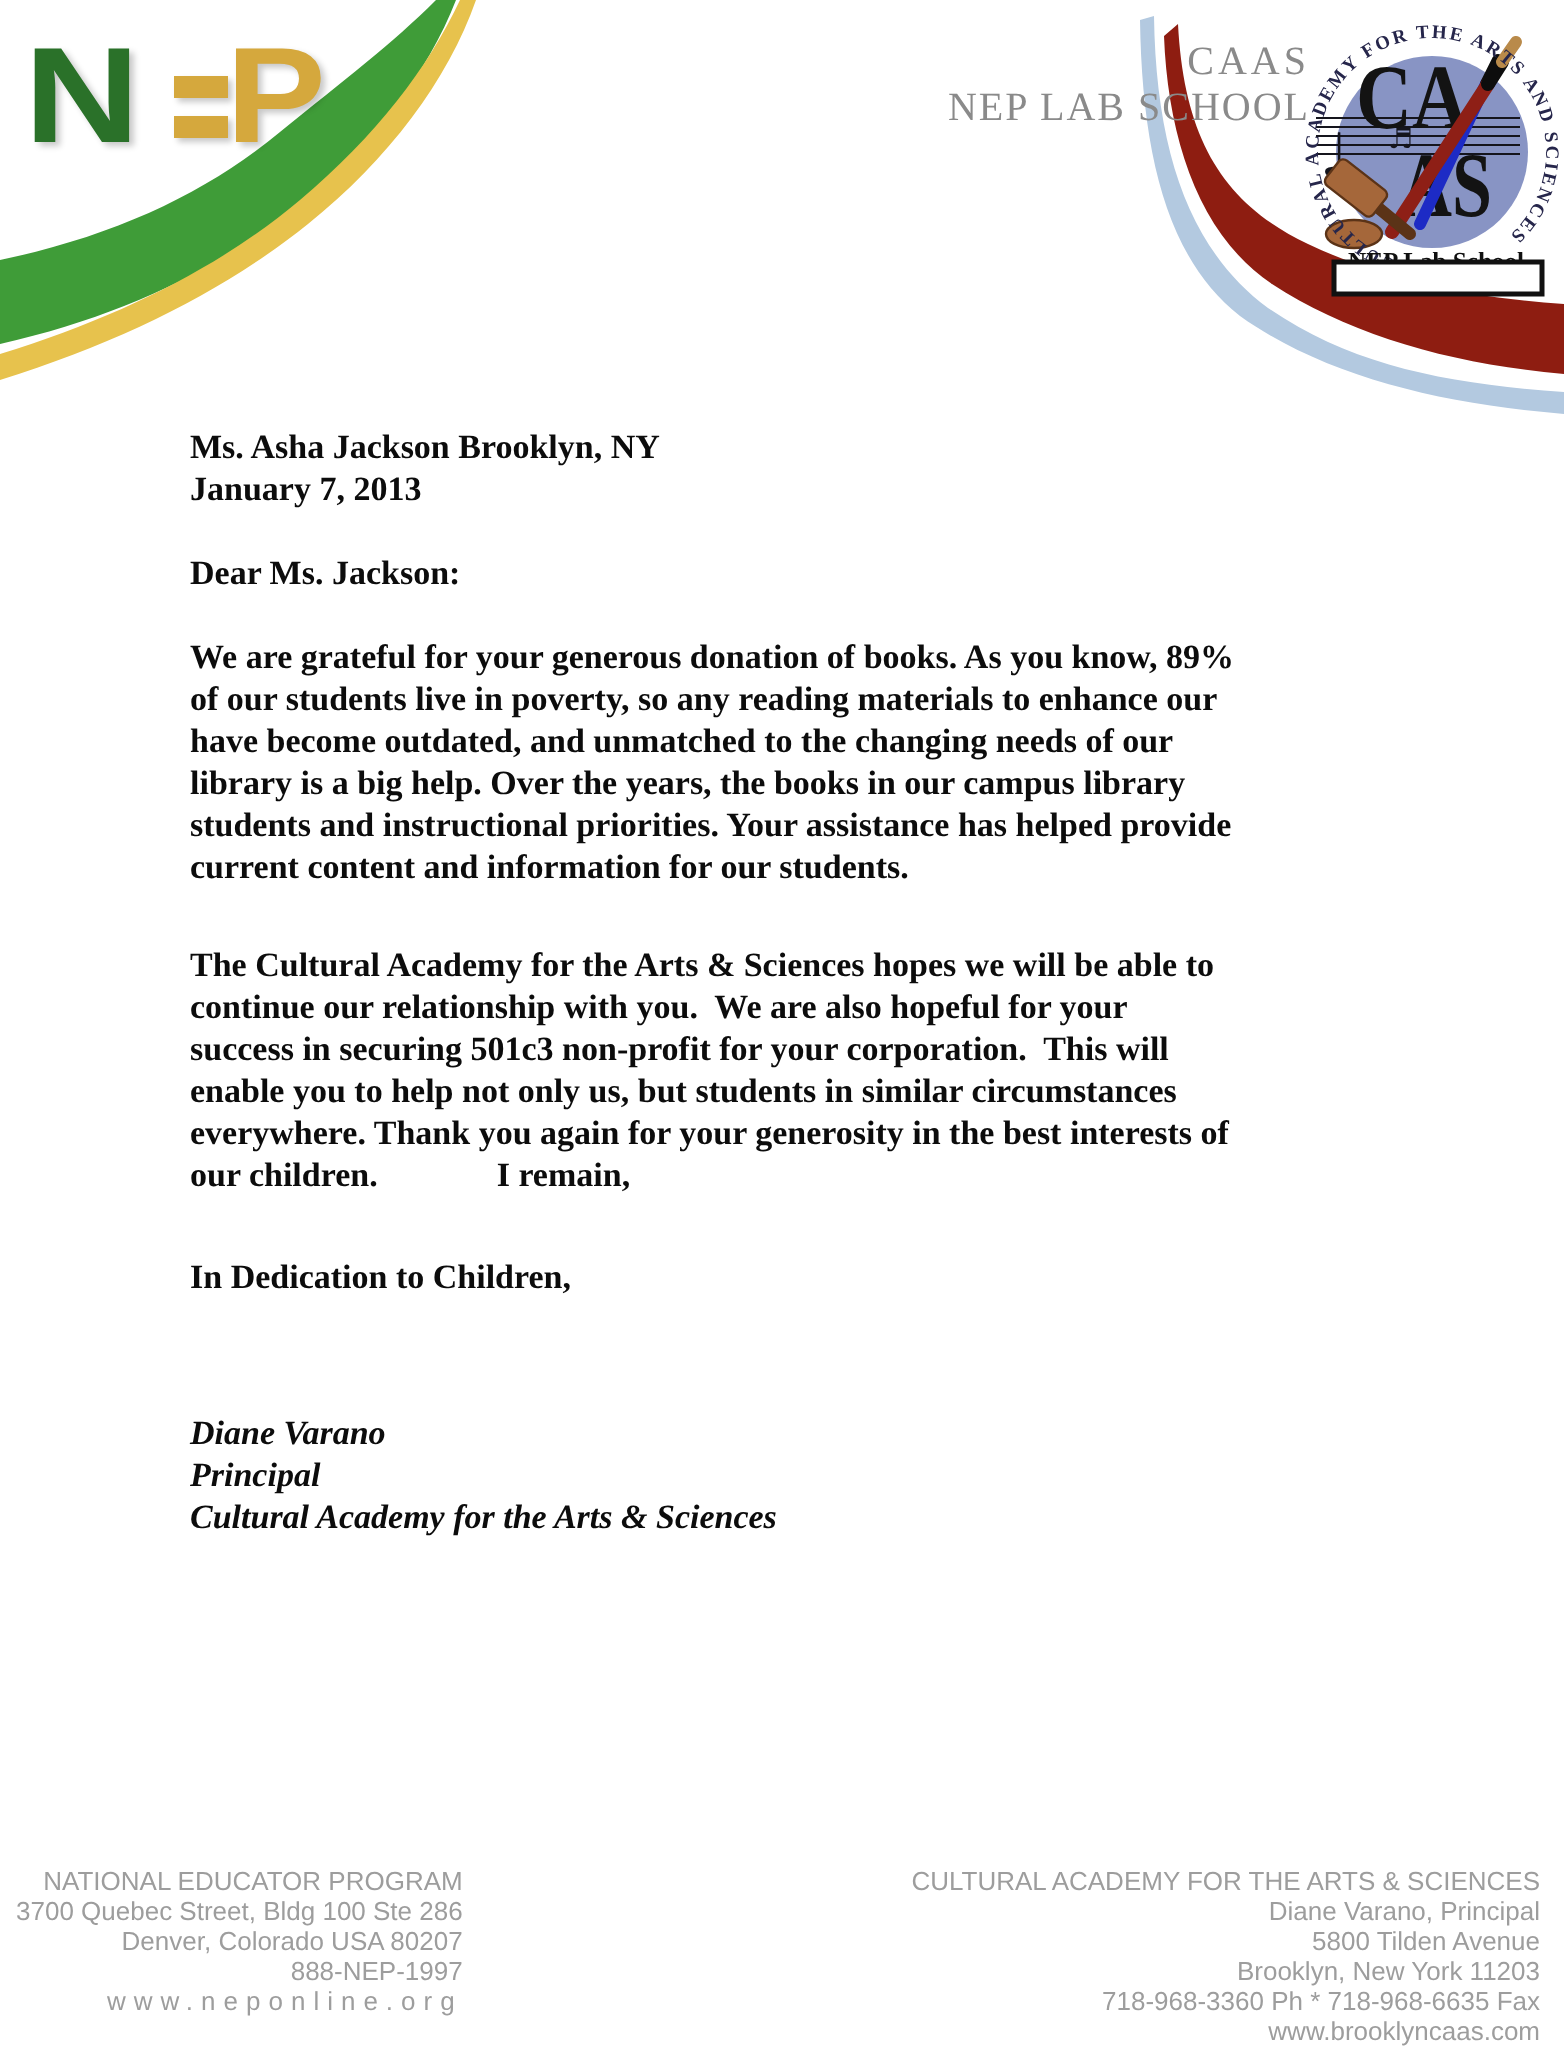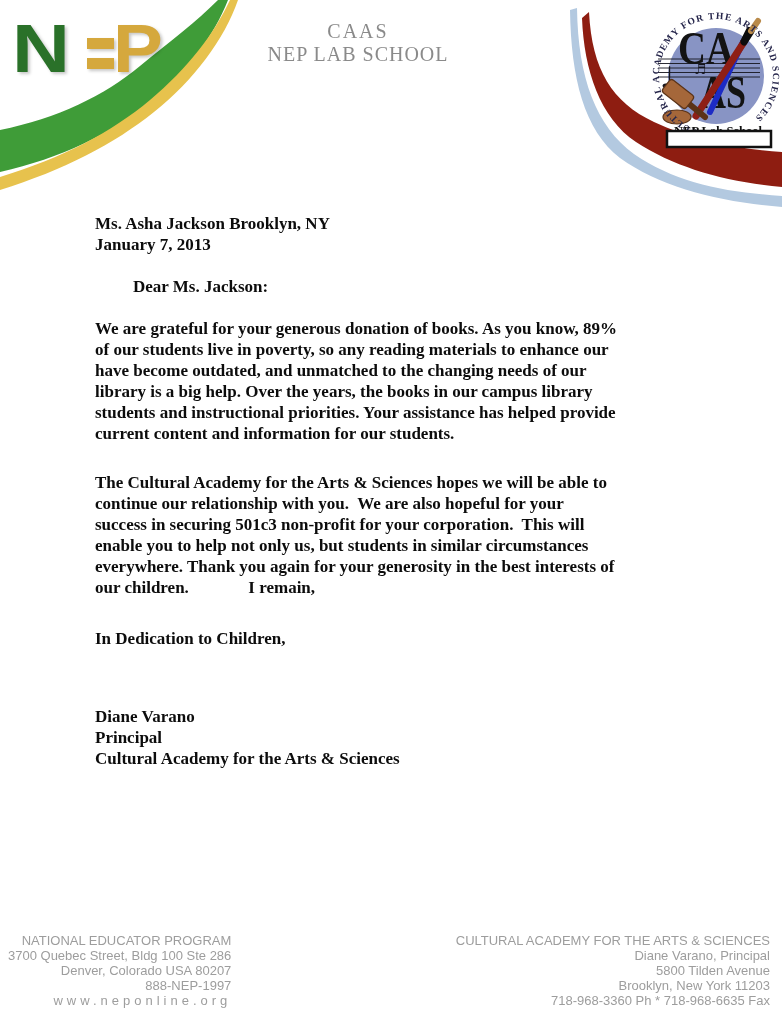--- a/index.html
+++ b/index.html
@@ -16,21 +16,21 @@
   .nep-n,.nep-p{position:absolute;top:0;font-family:"Liberation Sans",sans-serif;
       font-weight:800;font-size:68px;line-height:68px;
       text-shadow:2px 2px 3px rgba(0,0,0,.22);display:inline-block;transform-origin:left top;}
   .nep-n{left:0;color:var(--letter-green);transform:scaleX(1.18);}
   .nep-p{left:101px;color:var(--letter-gold);transform:scaleX(1.10);}
   .nep-e{position:absolute;left:75px;top:0;width:27px;height:70px;}
   .nep-e .bar{position:absolute;left:0;width:27px;height:11px;background:var(--letter-gold);
       box-shadow:2px 2px 3px rgba(0,0,0,.22);}
   .nep-e .bar.b1{top:24px;} .nep-e .bar.b2{top:44px;}
   
-  .school-title{position:absolute;left:78px;top:20px;width:560px;text-align:center;
+  .school-title{position:absolute;left:95px;top:20px;width:560px;text-align:right;
       color:var(--gray-header);}
   .school-title .t1{font-size:20px;line-height:23px;letter-spacing:2px;}
   .school-title .t2{font-size:20px;line-height:23px;letter-spacing:1px;}
   
   .caas-logo{position:absolute;left:630px;top:0;}
   .disc{fill:var(--disc-blue);}
   .staff line{stroke:#15151d;stroke-width:0.9;}
   .note{fill:#15151d;font-family:"DejaVu Sans",sans-serif;}
   .mono{fill:#131313;font-family:"Liberation Serif",serif;font-weight:bold;}
   .ring{fill:var(--ring-text);font-family:"Liberation Serif",serif;font-weight:bold;
@@ -40,26 +40,26 @@
   .brush-tip{stroke:#0d0d0d;}
   .bristle{stroke:var(--bristle-tan);}
   .wood{fill:var(--wood-brown);stroke:var(--wood-dark);stroke-width:1.2;}
   .wood-handle{stroke:var(--wood-dark);}
   .banner-text{fill:#101010;font-family:"Liberation Serif",serif;font-weight:bold;font-size:13px;}
   .banner-box{fill:#ffffff;stroke:#111;stroke-width:2.5;}
   
   .letter{position:absolute;left:95px;top:213px;width:600px;color:var(--ink);
       font-weight:bold;font-size:17px;line-height:21px;}
   .letter .line{white-space:pre;}
-  .salutation{margin-top:21px;margin-left:38px;}
+  .salutation{margin-top:21px;}
   .para .line{white-space:pre;}
   .para.p1{margin-top:21px;}
   .para.p2{margin-top:28px;}
   .closing{margin-top:30px;}
-  .signature{margin-top:57px;}
+  .signature{margin-top:57px;font-style:italic;}
   
   .footer-left,.footer-right{position:absolute;top:933px;
       font-family:"Liberation Sans",sans-serif;font-size:13px;line-height:15px;
       color:var(--gray-footer);}
   .footer-left{left:8px;text-align:right;}
   .footer-right{right:12px;text-align:right;}
   .footer-left .line:last-child{letter-spacing:4px;}
 </style>
 </head>
 <body>
@@ -160,15 +160,16 @@
       <div class="line">Denver, Colorado USA 80207</div>
       <div class="line">888-NEP-1997</div>
       <div class="line">www.neponline.org</div>
     </div>
   <div class="footer-right">
       <div class="line">CULTURAL ACADEMY FOR THE ARTS &amp; SCIENCES</div>
       <div class="line">Diane Varano, Principal</div>
       <div class="line">5800 Tilden Avenue</div>
       <div class="line">Brooklyn, New York 11203</div>
       <div class="line">718-968-3360 Ph  *  718-968-6635 Fax</div>
+      <div class="line">www.brooklyncaas.com</div>
     </div>
 
 </div>
 
 </body></html>

